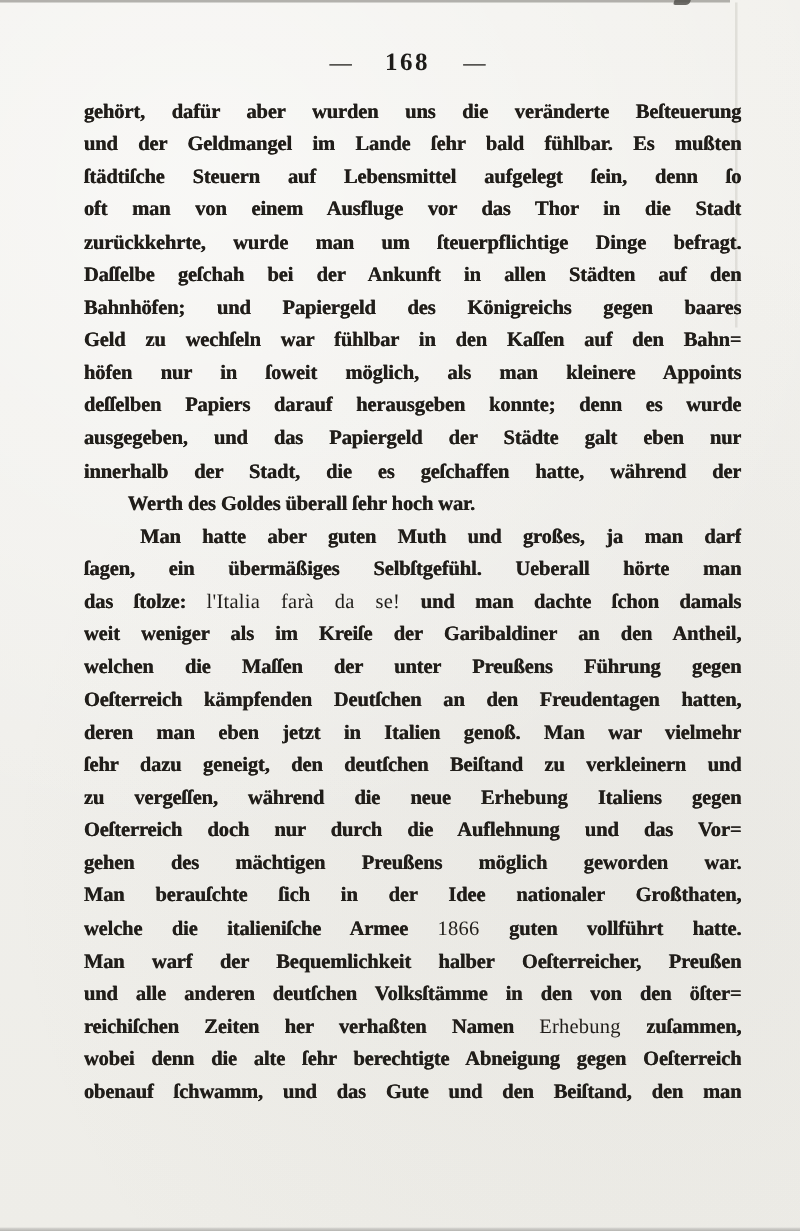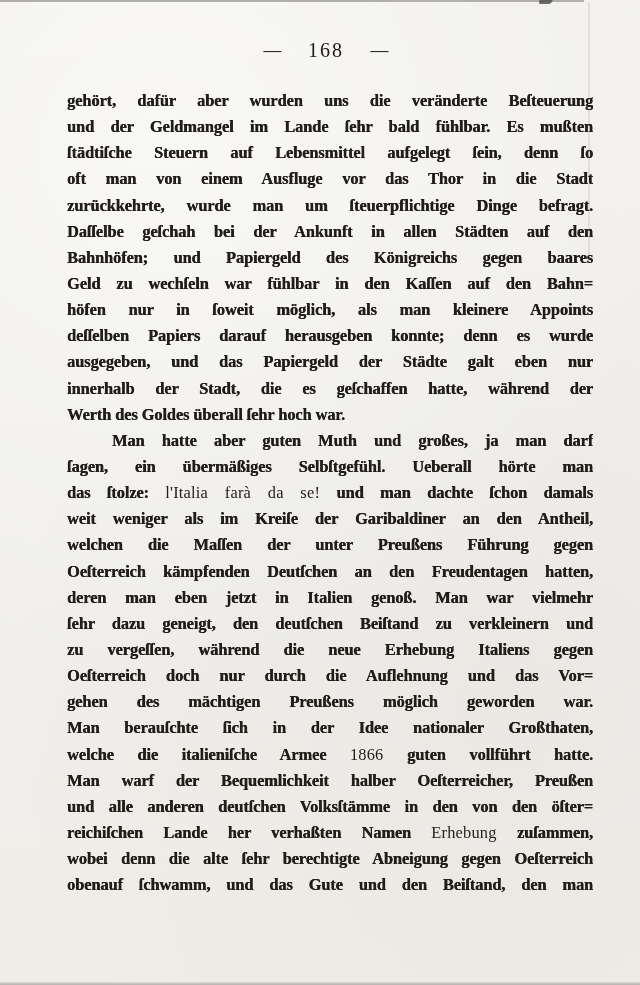--- a/index.html
+++ b/index.html
@@ -15,32 +15,32 @@
   .scan-edge-top{position:absolute;top:0;left:0;width:584px;height:2px;background:#6d6b65;opacity:.5;}
   .scan-corner-mark{position:absolute;top:0;left:539px;width:13px;height:4px;background:#54524d;border-radius:0 0 3px 2px;opacity:.85;transform:skewX(-18deg);}
   .scan-crease{position:absolute;top:2px;left:588px;width:2px;height:260px;background:rgba(158,155,146,.22);}
   .scan-edge-bottom{position:absolute;bottom:0;left:0;width:640px;height:3px;background:linear-gradient(180deg,#dad9d5,#b3b2ae);}
   .header{
     position:absolute;top:37px;left:0;width:640px;height:26px;
     display:flex;justify-content:center;align-items:center;gap:25px;
     padding-left:12px;box-sizing:border-box;color:#1d1b18;
   }
   .header .dash{font-size:21px;line-height:1;transform:scaleX(.85);font-weight:400;}
-  .header .num{font-size:20px;letter-spacing:2px;font-weight:400;}
-  .textblock{position:absolute;left:67px;top:88px;width:526px;}
+  .header .num{font-size:20px;letter-spacing:2px;font-weight:700;}
+  .textblock{position:absolute;left:67px;top:76px;width:526px;}
   .line{
     font-size:16.4px;font-weight:700;color:#211e1a;
     line-height:26.15px;height:26.15px;overflow:hidden;
     text-align:justify;text-align-last:justify;
     letter-spacing:-0.1px;
   }
   .line .fraktur{text-shadow:0.35px 0 0 currentColor;}
   .line .antiqua{font-weight:400;text-shadow:none;letter-spacing:0.2px;}
   .line.indent{text-indent:45px;}
-  .line.noJustLast{text-align-last:left;}
+  .line.noJustLast{text-align-last:left;margin-left:35px;}
 </style>
 </head>
 <body>
 
 <div class="scan-edge-top"></div>
 <div class="scan-corner-mark"></div>
 <div class="scan-crease"></div>
 <div class="scan-edge-bottom"></div>
 
 <div class="header">
@@ -71,16 +71,16 @@
     <div class="line"><span class="fraktur">Oeſterreich kämpfenden Deutſchen an den Freudentagen hatten,</span></div>
     <div class="line"><span class="fraktur">deren man eben jetzt in Italien genoß. Man war vielmehr</span></div>
     <div class="line"><span class="fraktur">ſehr dazu geneigt, den deutſchen Beiſtand zu verkleinern und</span></div>
     <div class="line"><span class="fraktur">zu vergeſſen, während die neue Erhebung Italiens gegen</span></div>
     <div class="line"><span class="fraktur">Oeſterreich doch nur durch die Auflehnung und das Vor=</span></div>
     <div class="line"><span class="fraktur">gehen des mächtigen Preußens möglich geworden war.</span></div>
     <div class="line"><span class="fraktur">Man berauſchte ſich in der Idee nationaler Großthaten,</span></div>
     <div class="line"><span class="fraktur">welche die italieniſche Armee </span><span class="antiqua">1866</span><span class="fraktur"> guten vollführt hatte.</span></div>
     <div class="line"><span class="fraktur">Man warf der Bequemlichkeit halber Oeſterreicher, Preußen</span></div>
     <div class="line"><span class="fraktur">und alle anderen deutſchen Volksſtämme in den von den öſter=</span></div>
-    <div class="line"><span class="fraktur">reichiſchen Lande her verhaßten Namen </span><span class="antiqua">Erhebung</span><span class="fraktur"> zuſammen,</span></div>
+    <div class="line"><span class="fraktur">reichiſchen Zeiten her verhaßten Namen </span><span class="antiqua">Erhebung</span><span class="fraktur"> zuſammen,</span></div>
     <div class="line"><span class="fraktur">wobei denn die alte ſehr berechtigte Abneigung gegen Oeſterreich</span></div>
     <div class="line"><span class="fraktur">obenauf ſchwamm, und das Gute und den Beiſtand, den man</span></div>
   </div>
 
 </body></html>

